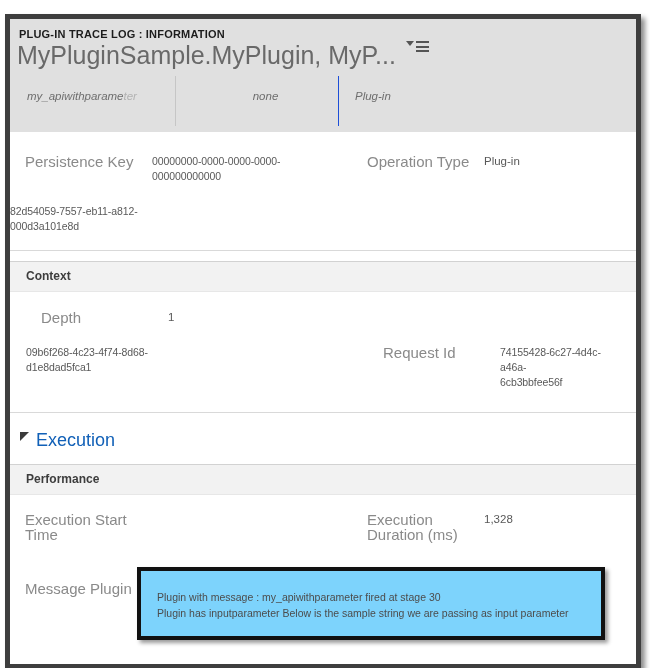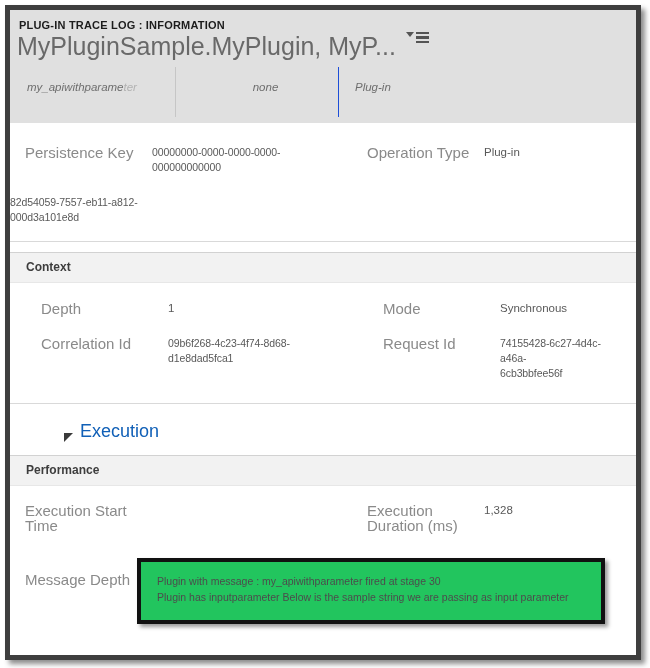--- a/index.html
+++ b/index.html
@@ -2,21 +2,21 @@
 <html><head>
 <meta charset="utf-8">
 <style>
   html,body{margin:0;padding:0;}
   body{
     width:650px;height:668px;background:#ffffff;position:relative;
     font-family:"Liberation Sans","DejaVu Sans",sans-serif;
     -webkit-font-smoothing:antialiased;
   }
   .window{
-    position:absolute;left:5px;top:5px;width:626px;height:645px;
+    position:absolute;left:5px;top:14px;width:626px;height:645px;
     border:5px solid #3e3e3e;background:#ffffff;
     box-shadow:4px 4px 5px rgba(0,0,0,.45);
     overflow:hidden;
   }
   
   .gray-header{height:113px;background:#e0e0e0;overflow:hidden;}
   .record-type{padding:9px 0 0 9px;font-size:11px;font-weight:700;color:#1c1c1c;letter-spacing:.2px;}
   .record-title{padding:1px 0 0 7px;font-size:25px;font-weight:300;color:#696969;display:flex;align-items:flex-start;white-space:nowrap;}
   .title-icon{display:inline-flex;align-items:center;margin-left:10px;cursor:pointer;}
   .title-icon .caret{width:0;height:0;border-left:4px solid transparent;border-right:4px solid transparent;border-top:5px solid #555;margin-right:2px;margin-top:-6px;}
@@ -43,29 +43,29 @@
   .top-fields .frow{margin-bottom:20px;}
   .top-fields .frow:last-child{margin-bottom:0;}
   
   .strip{height:29px;line-height:29px;background:#f2f2f2;border-top:1px solid #d2d2d2;border-bottom:1px solid #e7e7e7;
          padding-left:16px;font-size:12px;font-weight:700;color:#3d3d3d;}
   .strip.context{margin-top:10px;}
   .context-fields{border-bottom:1px solid #d9d9d9;padding:18px 16px 22px;}
   .context-fields .frow{margin-bottom:20px;}
   .context-fields .frow:last-child{margin-bottom:0;}
   
-  .exec-header{padding:17px 0 13px 10px;display:flex;align-items:flex-end;cursor:pointer;margin-left:44px;}
+  .exec-header{padding:17px 0 13px 10px;display:flex;align-items:flex-start;cursor:pointer;}
   .tri{width:9px;height:9px;background:#3a3a3a;clip-path:polygon(0 0,100% 0,0 100%);margin-right:7px;margin-top:2px;}
   .exec-title{font-size:18px;font-weight:400;color:#1160b7;}
   
   .perf-fields{padding:17px 0 0;}
   .msg-row{display:flex;margin-top:25px;}
   .msg-row .lbl{width:112px;padding-left:15px;padding-top:14px;}
-  .msg-box{width:444px;border:4px solid #111111;background:#22c55e;box-shadow:3px 3px 4px rgba(0,0,0,.4);
-           padding:12px 0 15px 16px;margin-left:0;}
+  .msg-box{width:444px;border:4px solid #111111;background:#7dd3fc;box-shadow:3px 3px 4px rgba(0,0,0,.4);
+           padding:19px 0 15px 16px;margin-left:0;}
   .msg-text{font-size:10.5px;color:#4c4c4c;line-height:15.5px;white-space:pre;overflow:hidden;}
   .exc-row{margin-top:42px;}
 </style>
 </head>
 <body>
 
 <div class="window">
 
   <div class="gray-header">
     <div class="record-type">PLUG-IN TRACE LOG : INFORMATION</div>
@@ -103,28 +103,23 @@
     </div>
   </div>
 
   <div class="strip context">Context</div>
   <div class="context-fields">
     <div class="frow">
       <div class="field f-left">
         <div class="lbl">Depth</div>
         <div class="val">1</div>
       </div>
-      <div class="field f-right">
-        <div class="lbl">Mode</div>
-        <div class="val">Synchronous</div>
-      </div>
     </div>
     <div class="frow">
       <div class="field f-left">
-        <div class="lbl">Correlation Id</div>
         <div class="val guid">09b6f268-4c23-4f74-8d68-
 d1e8dad5fca1</div>
       </div>
       <div class="field f-right">
         <div class="lbl">Request Id</div>
         <div class="val guid">74155428-6c27-4d4c-a46a-
 6cb3bbfee56f</div>
       </div>
     </div>
   </div>
@@ -140,21 +135,21 @@
       <div class="field f-left">
         <div class="lbl">Execution Start Time</div>
       </div>
       <div class="field f-right">
         <div class="lbl">Execution Duration (ms)</div>
         <div class="val">1,328</div>
       </div>
     </div>
 
     <div class="msg-row">
-      <div class="lbl">Message Depth</div>
+      <div class="lbl">Message Plugin</div>
       <div class="msg-box">
         <div class="msg-text">Plugin with message : my_apiwithparameter fired at stage 30
 Plugin has inputparameter Below is the sample string we are passing as input parameter</div>
       </div>
     </div>
 
     <div class="frow exc-row">
       <div class="field f-left">
         <div class="lbl">Exception Details</div>
         <div class="val">--</div>

